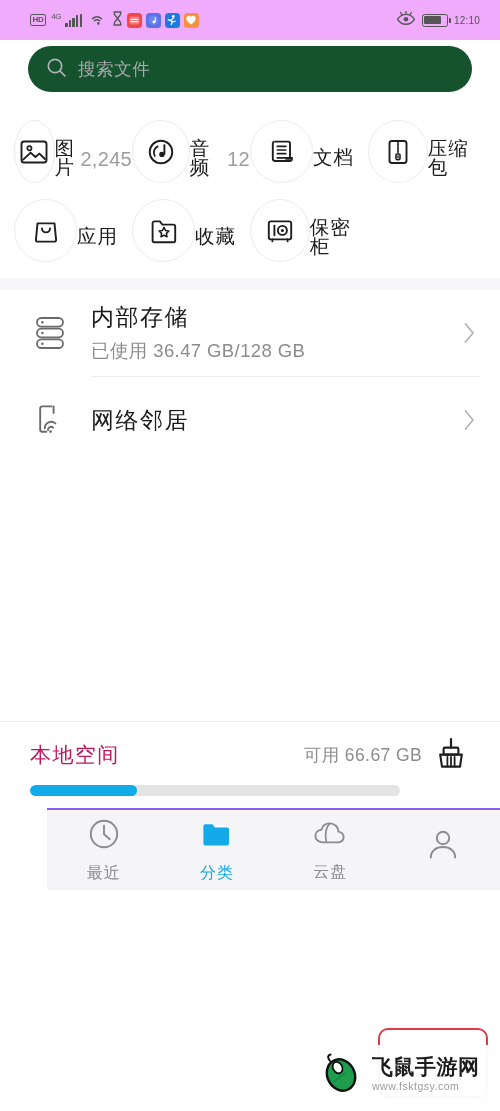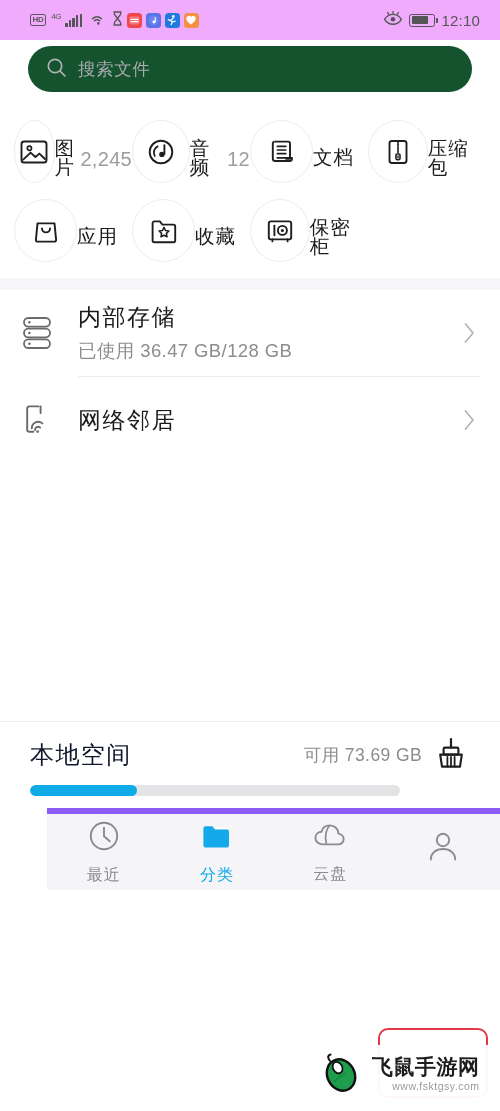--- a/index.html
+++ b/index.html
@@ -41,21 +41,21 @@
   .ic-red{background:#f0474b;}
   .ic-blue{background:#5b73e8;}
   .ic-azure{background:#1e7ae0;}
   .ic-orange{background:#f59040;}
   .battery{
     width:26px;height:13px;border:1.6px solid #555;border-radius:2.5px;position:relative;
     display:flex;align-items:center;padding:1.5px;
   }
   .battery:after{content:"";position:absolute;right:-4px;top:3.2px;width:2.4px;height:5px;background:#555;border-radius:0 1px 1px 0;}
   .battery span{display:block;height:100%;background:#555;border-radius:1px;}
-  .clock{font-size:15px;color:#555;letter-spacing:.2px;}
+  .clock{font-size:10px;color:#555;letter-spacing:.2px;}
 
   
   .search-wrap{ padding:6px 28px 14px 28px; background:#fff;}
   .searchbar{
     height:46px; background:#14532d; border-radius:23px;
     display:flex; align-items:center; padding:0 18px; gap:11px;
   }
   .search-ph{ color:#a9a9ae; font-size:17.5px; letter-spacing:.6px;}
 
   
@@ -69,52 +69,52 @@
     border:1.3px solid #ececec; background:#fff;
     display:flex;align-items:center;justify-content:center;
   }
   .cell .clabel{ margin-top:13px; font-size:19.5px; color:#1b1b1b; letter-spacing:1px; line-height:1;}
   .cell .ccount{ margin-top:9px; font-size:20px; color:#9d9d9d; height:16px; letter-spacing:.3px;}
 
   
   .band{ height:12px; background:#f6f6f8; }
 
   
-  .rows{ background:#fff; }
+  .rows{ background:#fff;margin-left:13px; }
   .row{
     display:flex; align-items:center; padding:0 20px; position:relative;
     min-height:86px;
   }
   .row .rico{ width:52px; display:flex; align-items:center; justify-content:flex-start; flex:0 0 52px;}
   .row .rbody{ flex:1; display:flex; flex-direction:column; justify-content:center; padding-left:6px;}
   .row .rtitle{ font-size:23px; color:#1b1b1b; letter-spacing:1.5px; line-height:1.25;}
   .row .rsub{ font-size:18.5px; color:#8c8c8c; margin-top:6px; letter-spacing:.4px;}
   .chev{ flex:0 0 22px; display:flex; align-items:center; justify-content:center;}
   .row-sep{ height:1px; background:#ededee; margin-left:78px; margin-right:20px;}
 
   
   .localspace{
     border-top:1px solid #ededee;
     background:#fff;
     padding:14px 28px 12px 30px;
     position:relative;
   }
   .ls-top{ display:flex; align-items:center;}
-  .ls-title{ font-size:24px; color:#0f172a; letter-spacing:1.4px;}
+  .ls-title{ font-size:21px; color:#be185d; letter-spacing:1.4px;}
   .ls-avail{ margin-left:auto; font-size:17.5px; color:#8c8c8c; letter-spacing:.4px; padding-right:8px;}
   .ls-broom{ width:42px; display:flex; align-items:center; justify-content:center;}
   .track{
     margin-top:11px; height:11px; background:#e4e4e6; border-radius:6px; overflow:hidden; width:370px;
   }
   .track span{ display:block; height:100%; background:#11ace8; border-radius:6px;}
 
   
   .tabbar{
     height:82px; background:#f5f5f7; display:flex; align-items:center;
-    border-top:6px solid #8b5cf6;
+    border-top:2px solid #8b5cf6;
     margin-left:47px;
   }
   .tab{ flex:1; display:flex; flex-direction:column; align-items:center; justify-content:center; gap:8px; height:100%; position:relative;}
   .tab .tlabel{ font-size:16px; color:#8b8b90; letter-spacing:1px;}
   .tab.active .tlabel{ color:#14a9e8;}
   .hl-box{
     position:absolute; left:378px; top:1028px; width:110px; height:70px;
     border:2.5px solid #e0394a; border-radius:10px; pointer-events:none; z-index:30;
   }
 
@@ -124,21 +124,21 @@
     display:flex; align-items:center; gap:5px; z-index:40;
     padding-left:6px;
   }
   .wm-bg{
     position:absolute; left:0; top:8px; width:200px; height:66px;
     background:#ffffff; border-radius:40px 0 0 0; opacity:.96;
   }
   .wm-inner{ position:relative; display:flex; align-items:center; gap:6px; padding-left:12px;}
   .wm-text{ display:flex; flex-direction:column; line-height:1;}
   .wm-main{ font-size:21px; font-weight:bold; color:#1d1d1d; letter-spacing:.5px;}
-  .wm-url{ font-size:10.5px; color:#9a9a9a; margin-top:4px; letter-spacing:.5px;text-align:right;}
+  .wm-url{ font-size:10.5px; color:#9a9a9a; margin-top:4px; letter-spacing:.5px;}
 </style>
 </head>
 <body>
 
 <div class="statusbar">
   <div class="sb-left">
     <span class="hd-badge">HD</span>
     <span class="g4">4G</span>
     <span class="bars">
         <i></i>
@@ -348,21 +348,21 @@
         </svg>
     </div>
   </div>
 </div>
 
 <div style="height:258px;background:#fff;"></div>
 
 <div class="localspace">
   <div class="ls-top">
     <span class="ls-title">本地空间</span>
-    <span class="ls-avail">可用 73.69 GB</span>
+    <span class="ls-avail">可用 66.67 GB</span>
     <span class="ls-broom">
       <svg width="34" height="38" viewBox="0 0 34 38">
           <path d="M17 3 v8.6" stroke="#1e1e1e" stroke-width="2.2" stroke-linecap="round"></path>
           <rect x="9.6" y="11.6" width="14.8" height="7" rx="1.4" stroke="#1e1e1e" stroke-width="2.1" fill="none"></rect>
           <path d="M6.2 18.6 h21.6 L26 30.6 H8 Z" stroke="#1e1e1e" stroke-width="2.1" fill="none" stroke-linejoin="round"></path>
           <path d="M13.4 21 v9.4 M17 21 v9.4 M20.6 21 v9.4" stroke="#1e1e1e" stroke-width="1.8" stroke-linecap="round"></path>
         </svg>
     </span>
   </div>
   <div class="track">

